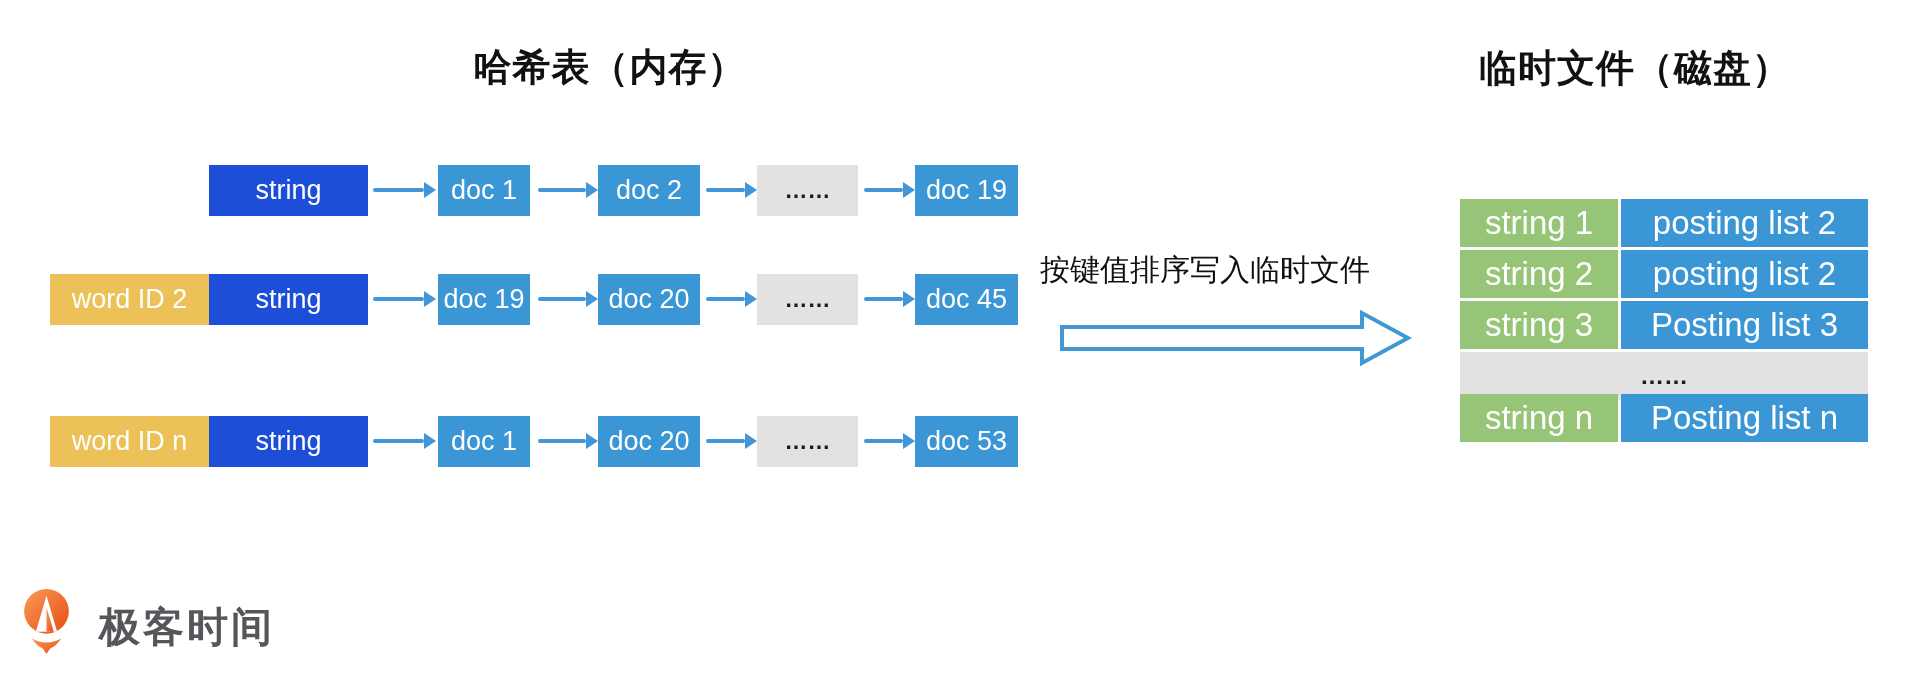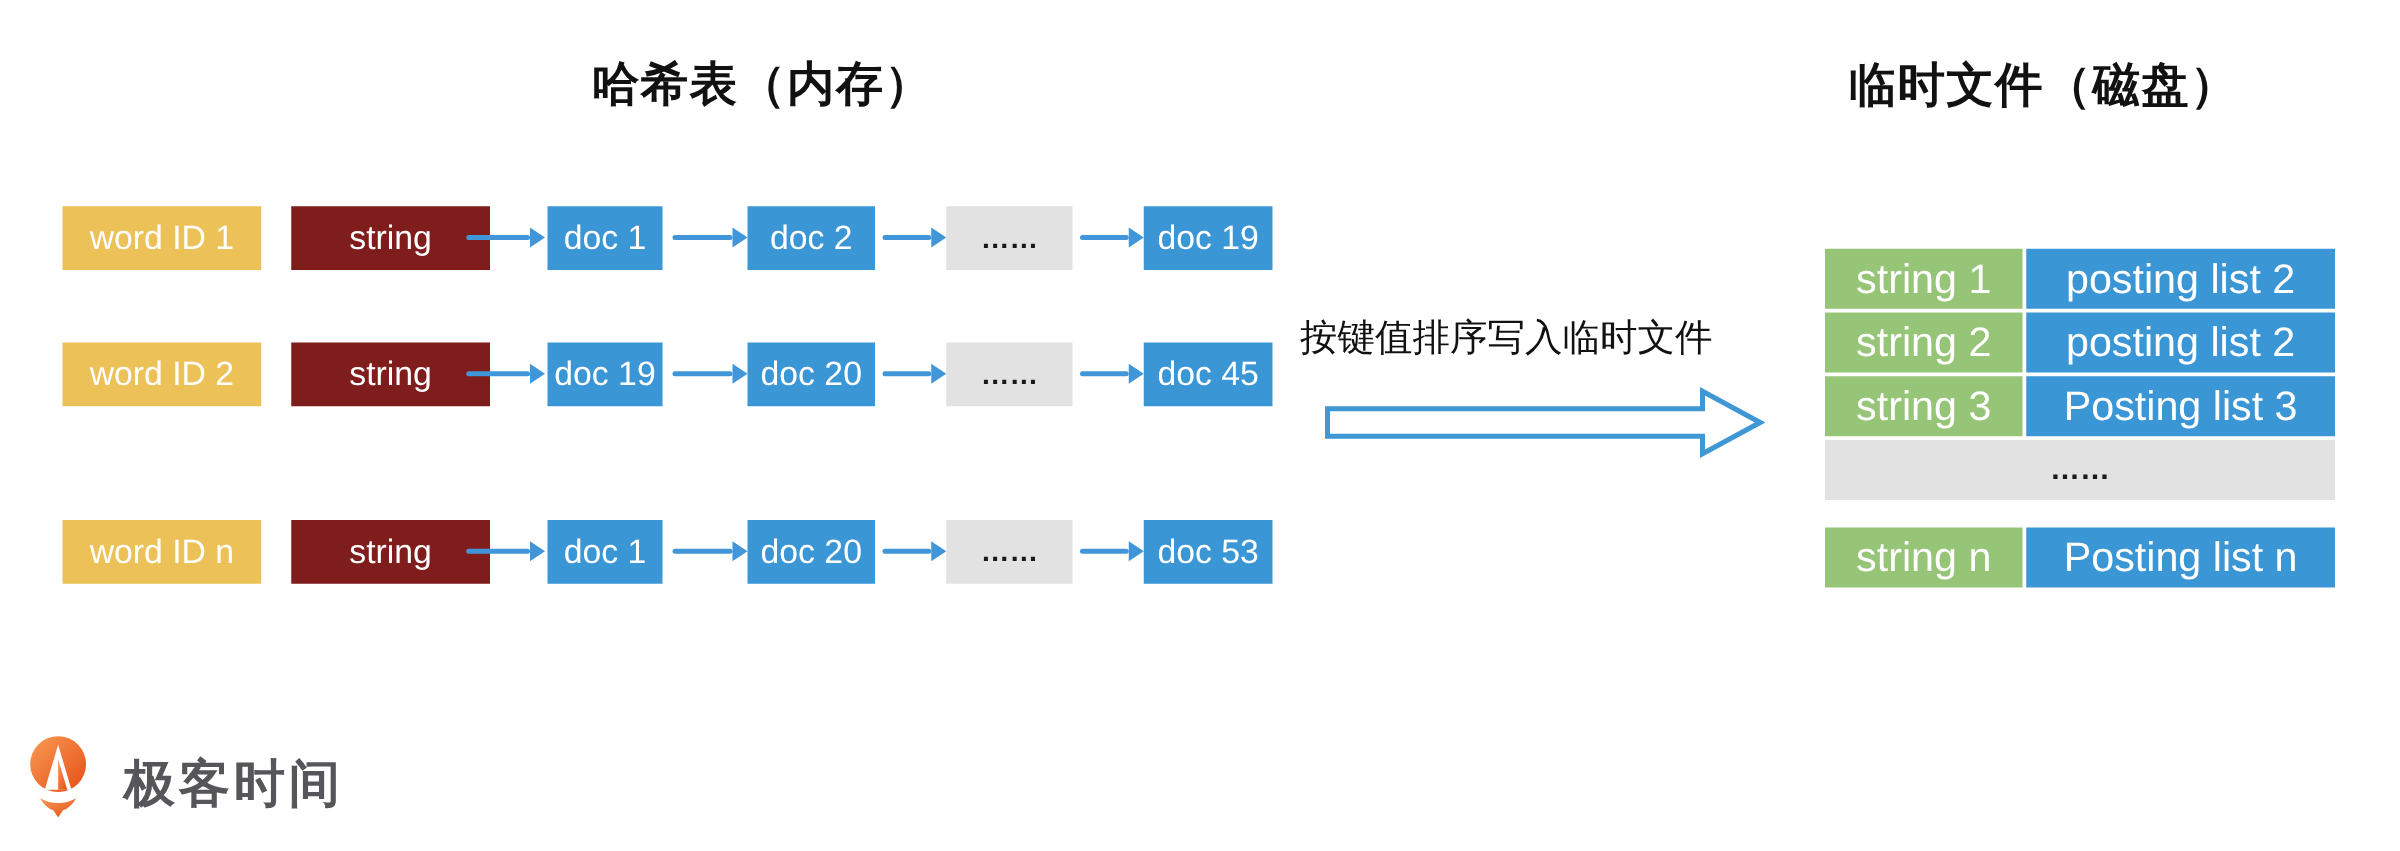--- a/index.html
+++ b/index.html
@@ -14,21 +14,21 @@
   .left-title  { left:330px;  top:42px; width:560px; }
   .right-title { left:1385px; top:43px; width:500px; }
 
   
   .hash-row { position:absolute; left:0; width:1100px; height:51px; }
   .cell {
     position:absolute; top:0; height:51px; display:flex; align-items:center;
     justify-content:center; color:#ffffff; font-size:27px; white-space:nowrap;
   }
   .wordid { left:50px;  width:159px; background:#ecc158; }
-  .str    { left:209px; width:159px; background:#7f1d1d;margin-left:24px; }
+  .str    { left:209px; width:159px; background:#1d4ed8; }
   .doc    { background:#3b96d5; }
   .da     { left:438px; width:92px;  }
   .db     { left:598px; width:102px; }
   .dell   { left:757px; width:101px; background:#e2e2e2; color:#1a1a1a; font-size:23px; font-weight:700; }
   .dc     { left:915px; width:103px; }
 
   .conn { position:absolute; top:23px; height:4px; background:#4096d8; border-radius:2px; }
   .conn::after {
     content:""; position:absolute; right:-12px; top:-6px; width:0; height:0;
     border-left:12px solid #4096d8; border-top:8px solid transparent; border-bottom:8px solid transparent;
@@ -47,40 +47,39 @@
 
   
   .trow  { position:absolute; left:1460px; width:408px; height:48px; }
   .tcell {
     position:absolute; top:0; height:48px; display:flex; align-items:center;
     justify-content:center; color:#ffffff; font-size:33px; white-space:nowrap;
   }
   .tgreen { left:0;     width:158px; background:#97c578; }
   .tblue  { left:161px; width:247px; background:#3b96d5; }
   .tgray  { left:0;     width:408px; background:#e2e2e2; color:#1a1a1a; font-size:24px; font-weight:700; }
-  .tr0 { top:199px; } .tr1 { top:250px;padding-left:16px; } .tr2 { top:301px; } .tr3 { top:352px; } .tr4 { top:422px;border-radius:11px; }
+  .tr0 { top:199px; } .tr1 { top:250px;padding-left:16px; } .tr2 { top:301px; } .tr3 { top:352px; } .tr4 { top:394px;border-radius:11px; }
 
   
   .logo { position:absolute; left:24px; top:588px; display:flex; align-items:flex-start; }
   .logo-mark { width:45px; height:68px; }
   .logo-text {
     margin-left:30px; margin-top:12px; font-size:41px; font-weight:700;
     color:#56555a; letter-spacing:3px; white-space:nowrap;
   }
 </style>
 </head>
 <body>
 
 <div class="canvas">
 
   <div class="title left-title">哈希表（内存）</div>
   <div class="title right-title">临时文件（磁盘）</div>
 
   <div class="hash-row" style="top:165px">
-    <div class="cell wordid">word ID 1</div>
     <div class="cell str">string</div>
     <div class="conn c1"></div>
     <div class="cell doc da">doc 1</div>
     <div class="conn c2"></div>
     <div class="cell doc db">doc 2</div>
     <div class="conn c3"></div>
     <div class="cell dell">……</div>
     <div class="conn c4"></div>
     <div class="cell doc dc">doc 19</div>
   </div>

